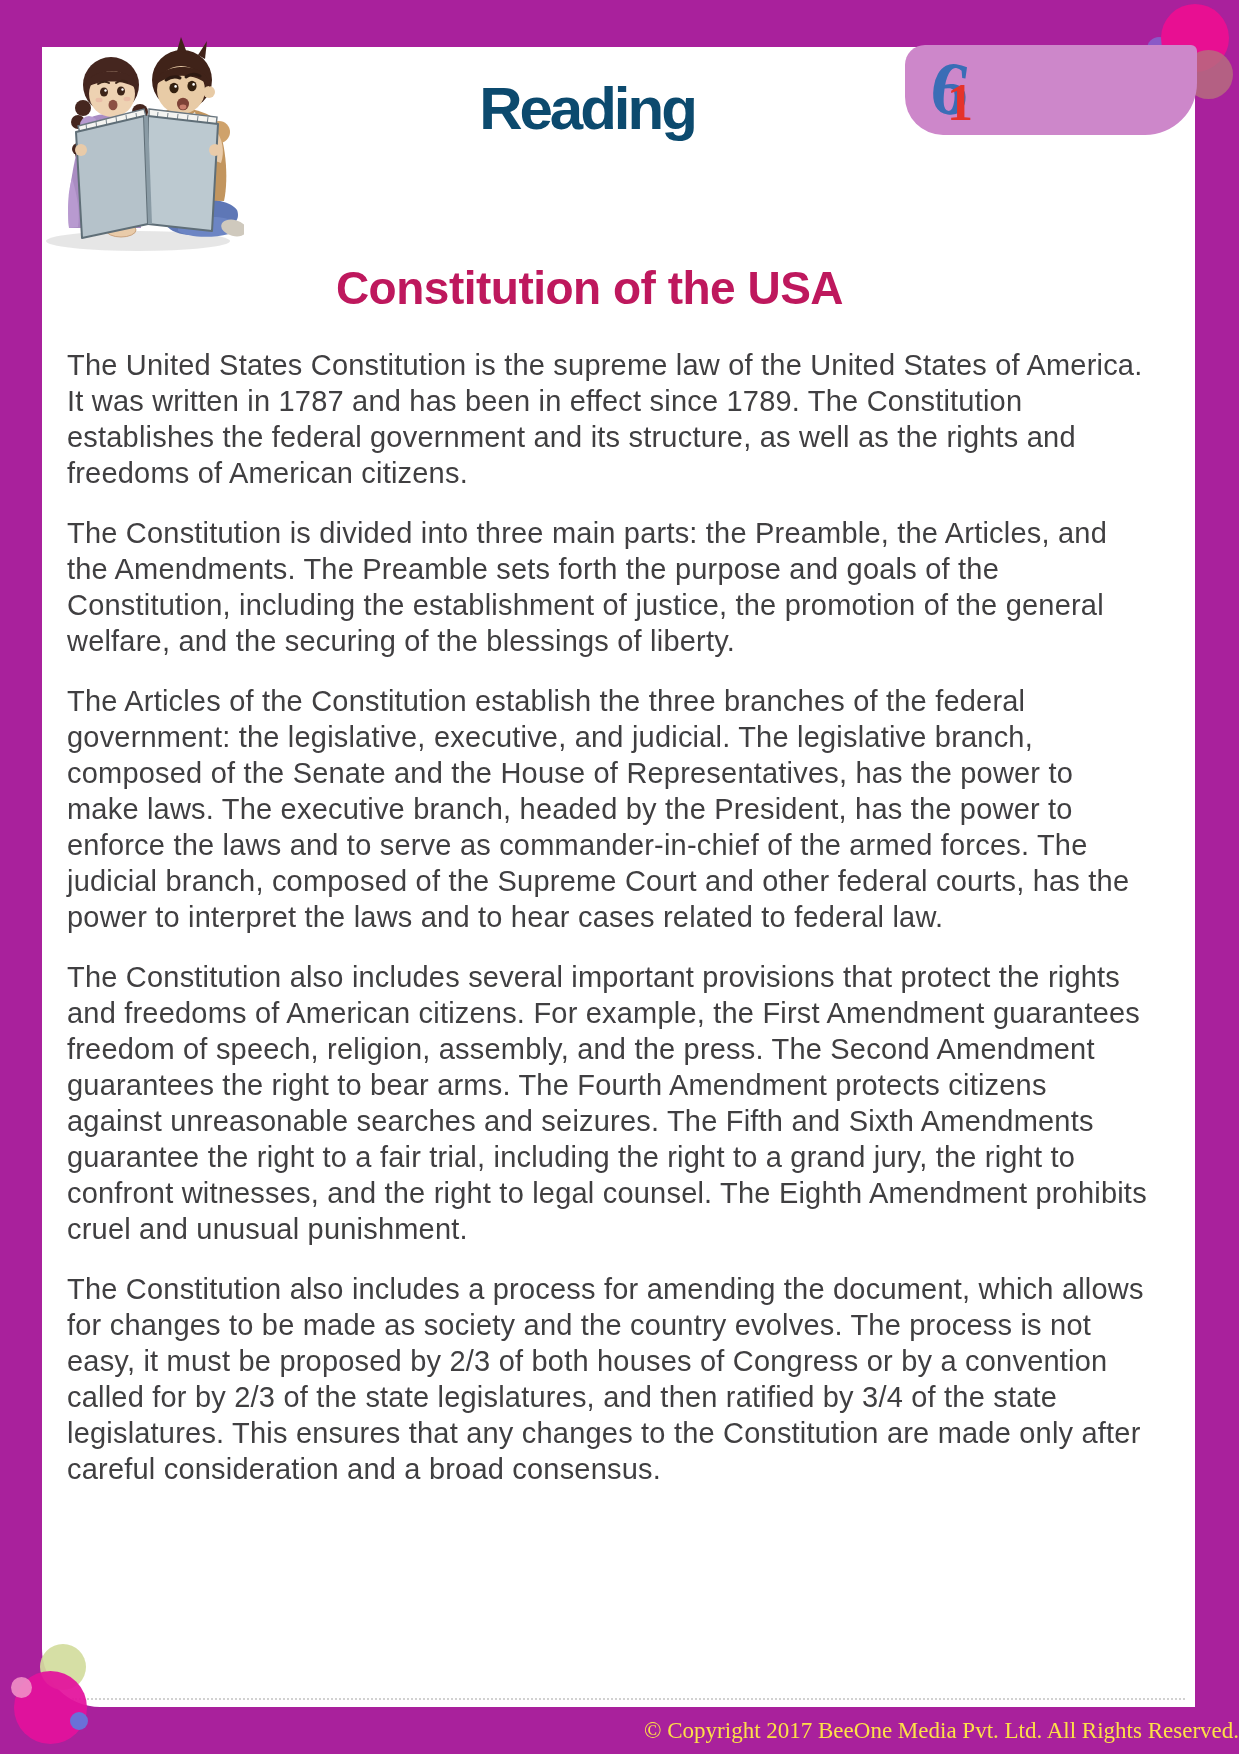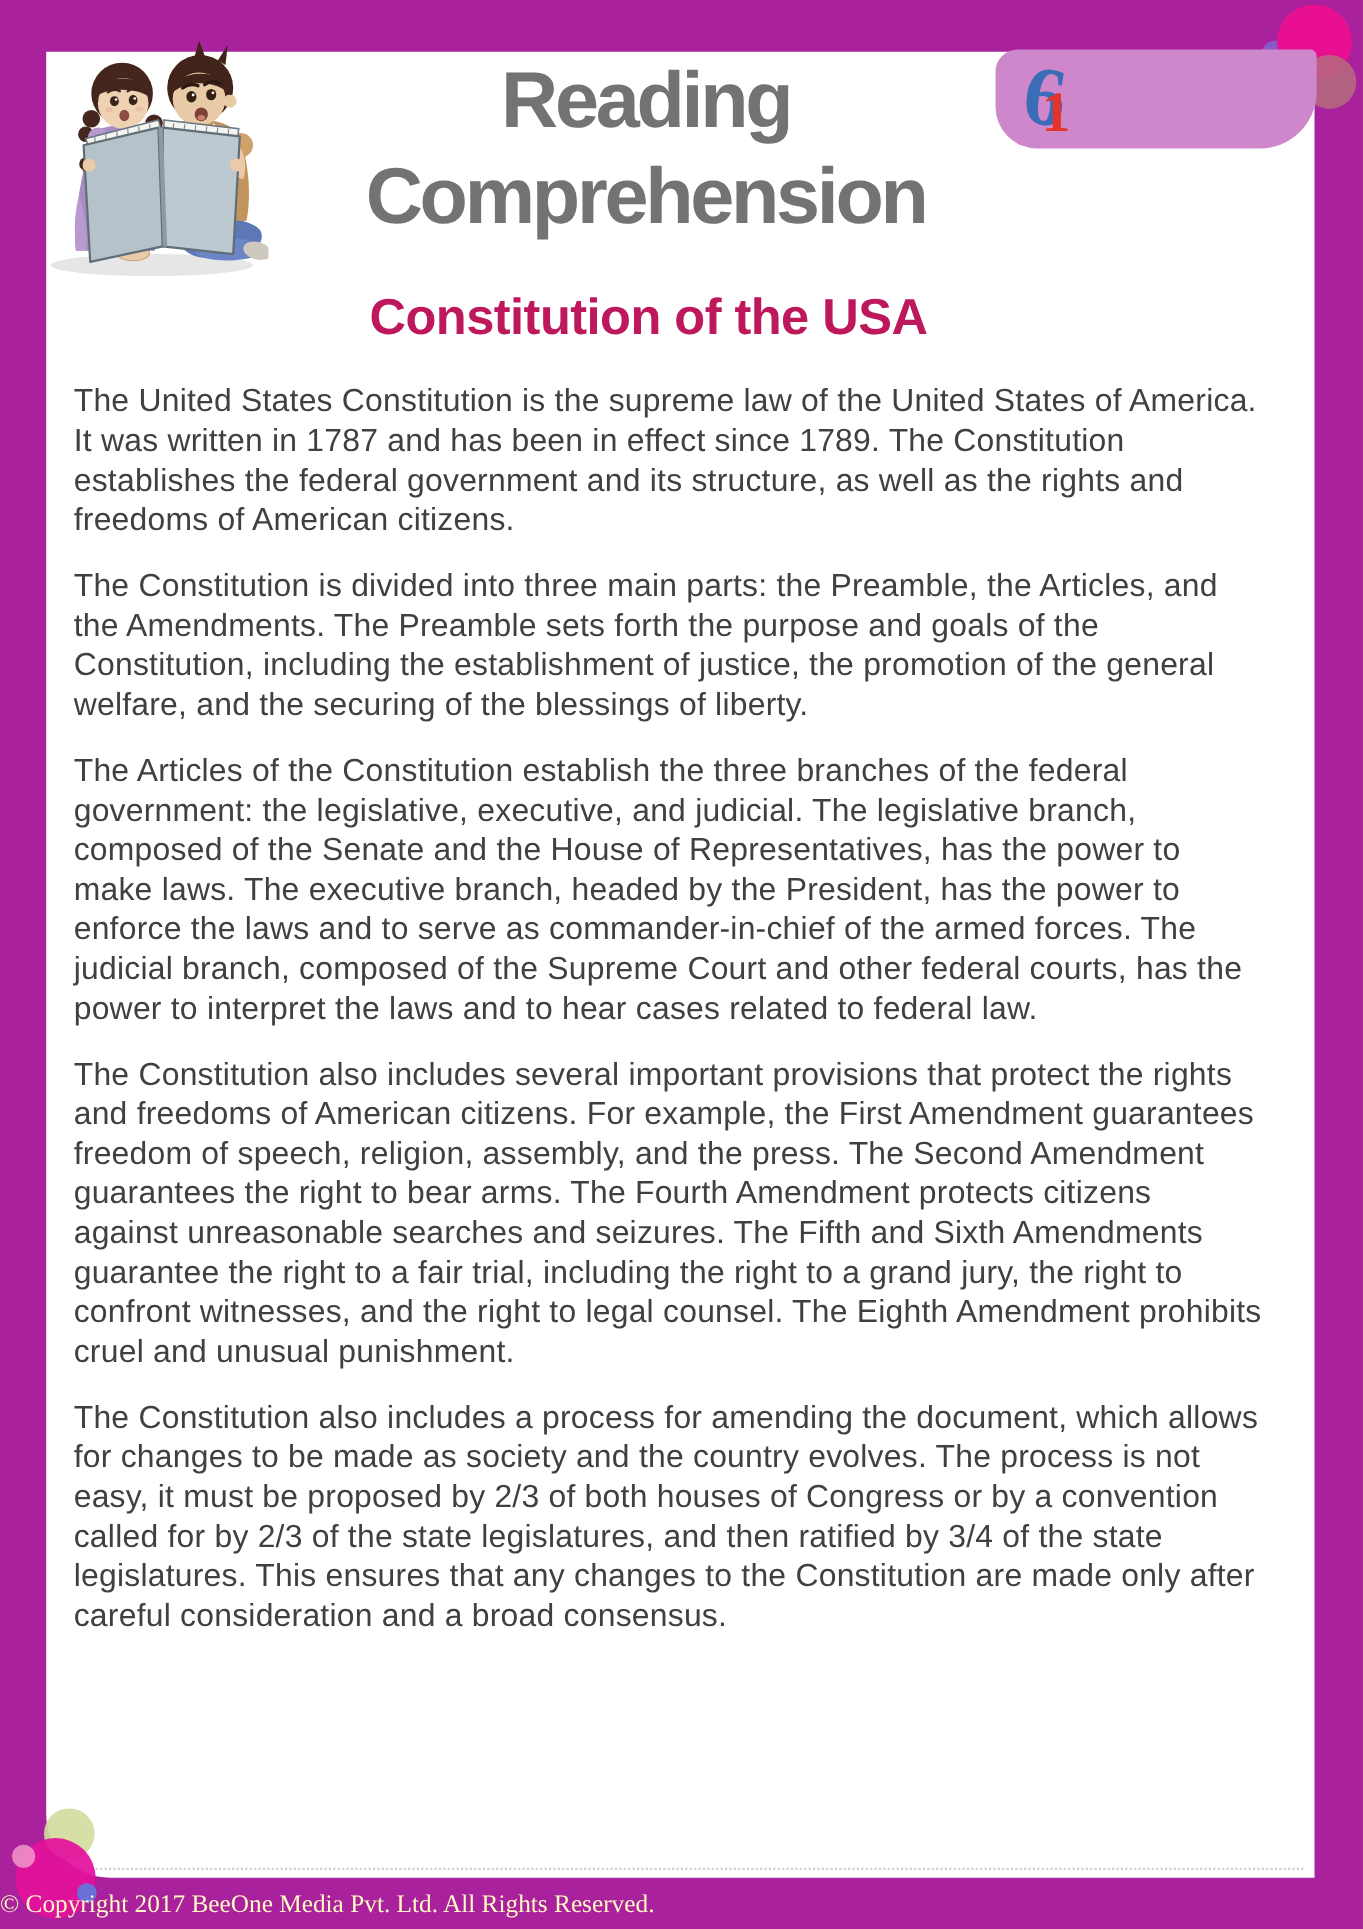--- a/index.html
+++ b/index.html
@@ -15,23 +15,23 @@
     left:42px;top:47px;width:1153px;height:1660px;
     background:#ffffff;
     border-bottom-left-radius:58px;
   }
   .cutline{
     position:absolute;left:30px;right:10px;bottom:7px;
     border-top:2px dotted rgba(90,90,90,0.28);
   }
   
   .title-block{
-    position:absolute;left:185px;top:0;width:720px;
-    text-align:center;color:#737373;
-    font-weight:800;font-size:72px;line-height:88px;letter-spacing:-3px;
+    position:absolute;left:185px;top:18px;width:720px;
+    text-align:center;color:#0c4a6e;
+    font-weight:800;font-size:60px;line-height:88px;letter-spacing:-3px;
   }
   .subtitle{
     position:absolute;left:0;top:214px;width:1095px;
     text-align:center;color:#be185d;
     font-weight:800;font-size:46px;letter-spacing:-0.5px;
   }
   
   .logo-box{
     position:absolute;left:863px;top:-2px;width:292px;height:90px;
     background:#cd87ca;
@@ -58,22 +58,22 @@
   }
   
   .passage{
     position:absolute;left:25px;top:300px;width:1082px;
     color:#403f41;font-size:29px;line-height:36px;letter-spacing:0.2px;
   }
   .passage p{margin:0 0 24px 0;}
   
   .footer{
     position:absolute;left:0;bottom:0;width:100%;height:47px;
-    display:flex;align-items:center;justify-content:flex-start;
-    font-family:"Liberation Serif",serif;font-size:23px;color:#fef9c3;
+    display:flex;align-items:center;justify-content:flex-end;
+    font-family:"Liberation Serif",serif;font-size:23px;color:#fde047;
   }
   
   .circle{position:absolute;border-radius:50%;}
   .c-tr-purple{left:1147px;top:37px;width:24px;height:24px;background:rgba(128,108,213,0.75);}
   .c-tr-pink{left:1161px;top:4px;width:68px;height:68px;background:#e80f92;}
   .c-tr-mauve{left:1184px;top:50px;width:49px;height:49px;background:rgba(182,110,126,0.82);}
   .c-bl-green{left:40px;top:1644px;width:46px;height:46px;background:rgba(211,220,157,0.92);}
   .c-bl-bigpink{left:14px;top:1671px;width:73px;height:73px;background:rgba(227,17,156,0.93);}
   .c-bl-lightpink{left:11px;top:1677px;width:21px;height:21px;background:rgba(240,143,199,0.9);}
   .c-bl-blue{left:70px;top:1712px;width:18px;height:18px;background:#6a70d8;}
@@ -172,21 +172,20 @@
       </g>
       <path d="M48,104 L116,88 L120,196 L54,210 Z" fill="#b5c2ca" stroke="#5f6e77" stroke-width="2" stroke-linejoin="round"></path>
       <path d="M120,88 L190,96 L184,203 L120,196 Z" fill="#bcc9d0" stroke="#5f6e77" stroke-width="2" stroke-linejoin="round"></path>
       <path d="M116,88 L120,196 L124,196 L120,88 Z" fill="#8a9ba5"></path>
       <circle cx="53" cy="122" r="6" fill="#e9cba9"></circle>
       <circle cx="187" cy="122" r="6" fill="#e9cba9"></circle>
     </svg>
 
     <div class="title-block">
       <div>Reading</div>
-      <div>Comprehension</div>
     </div>
 
     <div class="logo-box">
       <div class="logo-mark">
         <div class="logo-six">6</div>
         <div class="logo-one">1</div>
       </div>
     </div>
 
     <div class="subtitle">Constitution of the USA</div>

